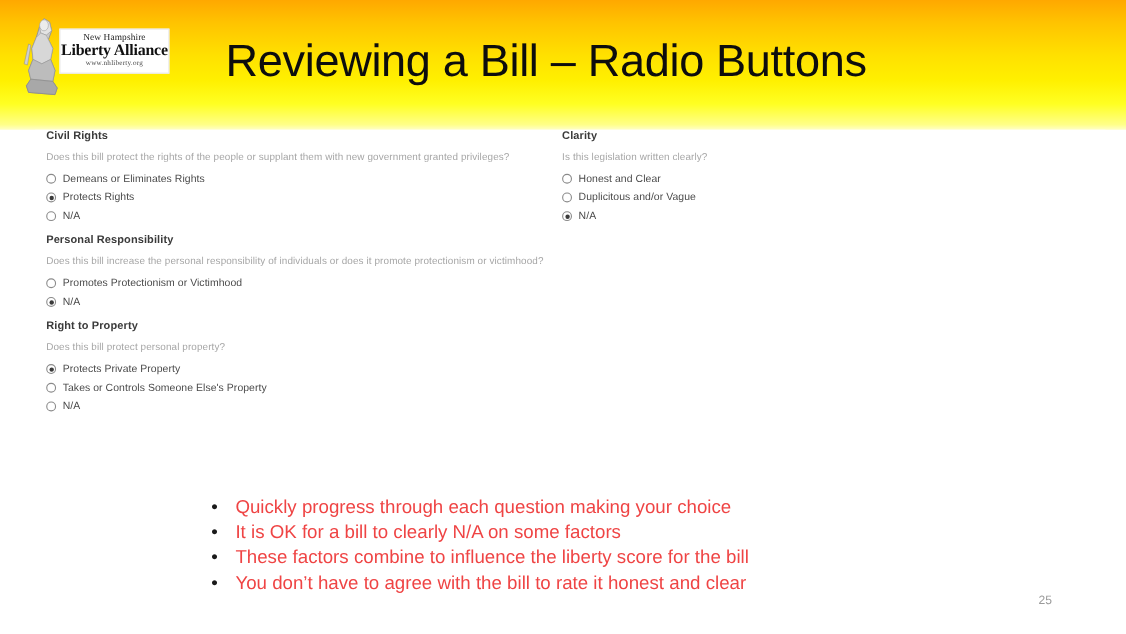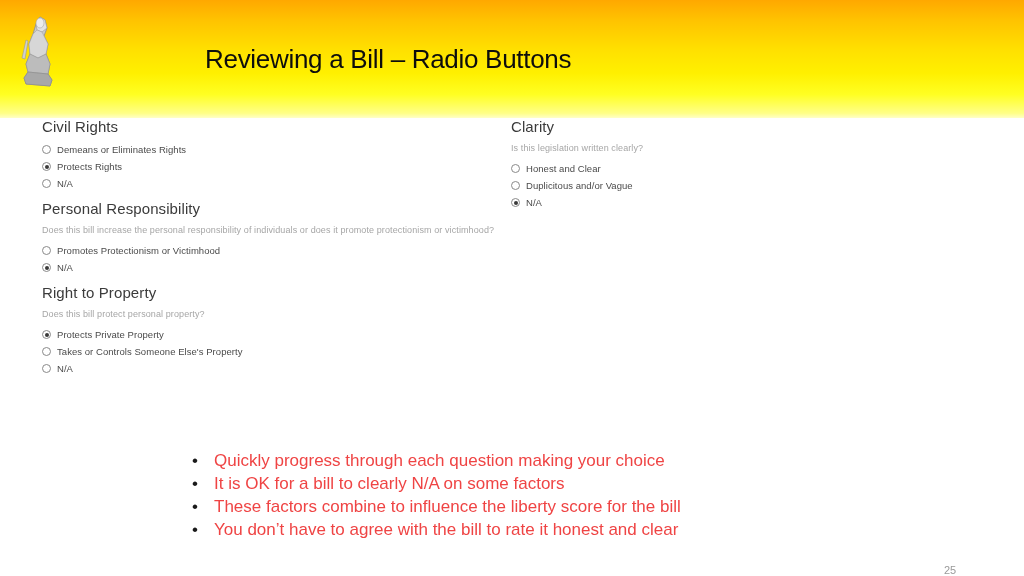--- a/index.html
+++ b/index.html
@@ -80,23 +80,23 @@
     font-size: 6.5px;
     color: #4a4a4a;
     display: block;
     margin-top: 2px;
     letter-spacing: .2px;
   }
 
   .slide-title {
     position: absolute;
     left: 205px;
-    top: 44px;
+    top: 32px;
     width: 700px;
-    font-size: 26px;
+    font-size: 41px;
     color: #0d0d0d;
     letter-spacing: -.3px;
     white-space: nowrap;
   }
 
   
   .form-panel {
     position: absolute;
     left: 32px;
     top: 118px;
@@ -108,22 +108,22 @@
   .col {
     position: absolute;
     top: 0;
   }
   .col-left  { left: 10px;  width: 480px; }
   .col-right { left: 479px; width: 470px; }
 
   .q-block { margin-bottom: 10px; }
 
   .q-heading {
-    font-size: 15px;
-    font-weight: normal;
+    font-size: 10px;
+    font-weight: bold;
     color: #3b3b3b;
     margin: 0 0 8px 0;
     letter-spacing: .1px;
   }
   .q-sub {
     font-size: 9px;
     color: #a6a6a6;
     margin: 0 0 9px 0;
     letter-spacing: .1px;
   }
@@ -190,48 +190,53 @@
     color: #ef4444;
     white-space: nowrap;
   }
 
   .page-number {
     position: absolute;
     left: 944px;
     top: 540px;
     font-size: 11px;
     color: #9a9a9a;
-    margin-top: 24px;
   }
 </style>
 </head>
 <body>
 
 <div class="header-band"></div>
 
 <div class="logo">
   <svg class="logo-statue" viewBox="0 0 48 74">
     <g>
       <path d="M10 70 L8 64 L12 58 L10 50 L14 40 L13 30 L17 20 L20 10 L24 3 L29 6 L31 14 L28 22 L32 30 L30 40 L34 50 L32 60 L36 66 L34 72 Z" fill="#c9c9c9" stroke="#8f8f8f" stroke-width="0.8"></path>
       <path d="M20 10 L24 3 L29 6 L31 14 L26 18 L21 16 Z" fill="#e3e3e3" stroke="#9a9a9a" stroke-width="0.6"></path>
       <path d="M14 40 L13 30 L17 20 L21 16 L26 18 L28 22 L32 30 L30 40 L22 44 Z" fill="#d7d7d7" stroke="#9a9a9a" stroke-width="0.5"></path>
       <path d="M10 50 L14 40 L22 44 L30 40 L34 50 L32 60 L12 58 Z" fill="#bcbcbc" stroke="#8f8f8f" stroke-width="0.5"></path>
       <path d="M12 58 L32 60 L36 66 L34 72 L10 70 L8 64 Z" fill="#a8a8a8" stroke="#8a8a8a" stroke-width="0.6"></path>
       <ellipse cx="24" cy="9" rx="4" ry="5" fill="#ececec" stroke="#9a9a9a" stroke-width="0.5"></ellipse>
       <path d="M6 44 L10 26 L12 27 L9 45 Z" fill="#d0d0d0" stroke="#909090" stroke-width="0.5"></path>
     </g>
   </svg>
+  <div class="logo-plate">
+    <span class="logo-line1">New Hampshire</span>
+    <span class="logo-line2">Liberty Alliance</span>
+    <span class="logo-line3">www.nhliberty.org</span>
+  </div>
 </div>
 
 <div class="slide-title">Reviewing a Bill – Radio Buttons</div>
 
 <div class="form-panel">
   <div class="col col-left">
       <div class="q-block">
         <div class="q-heading">Civil Rights</div>
+        <div class="q-sub">Does this bill protect the rights of the people or supplant them with new government granted privileges?</div>
         <div class="opt">
           <span class="radio"></span>
           <span class="opt-label">Demeans or Eliminates Rights</span>
         </div>
         <div class="opt">
           <span class="radio checked"></span>
           <span class="opt-label">Protects Rights</span>
         </div>
         <div class="opt">
           <span class="radio"></span>

